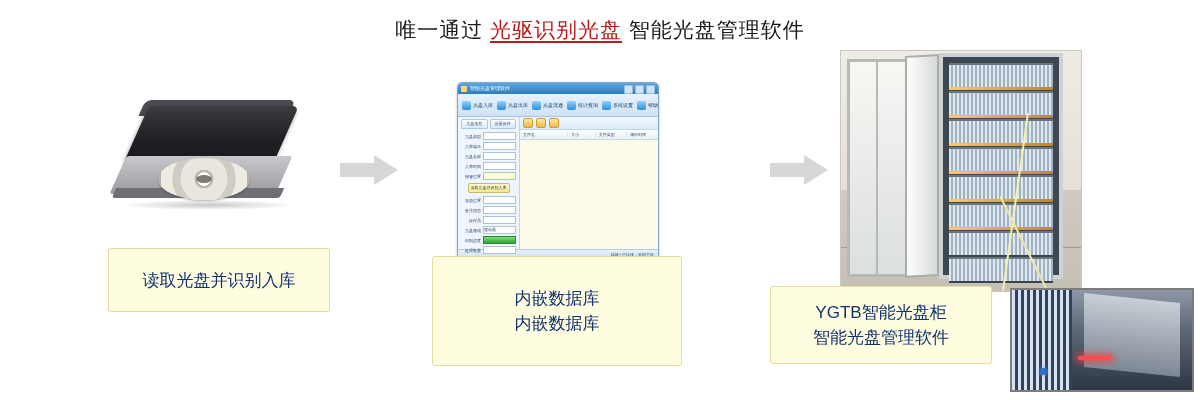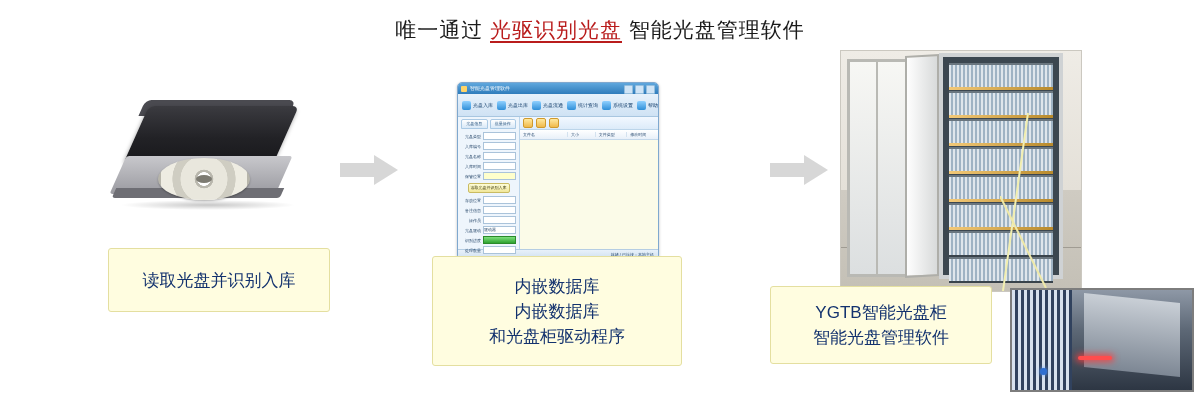--- a/index.html
+++ b/index.html
@@ -717,21 +717,20 @@
   <div class="callout" id="callout-1">
     <div>
       <span class="line">读取光盘并识别入库</span>
     </div>
   </div>
 
   <div class="callout" id="callout-2">
     <div>
       <span class="line">内嵌数据库</span>
       <span class="line">内嵌数据库</span>
-      <span class="line">和光盘柜驱动程序</span>
     </div>
   </div>
 
   <div class="callout" id="callout-3">
     <div>
       <span class="line">YGTB智能光盘柜</span>
       <span class="line">智能光盘管理软件</span>
     </div>
   </div>
 

